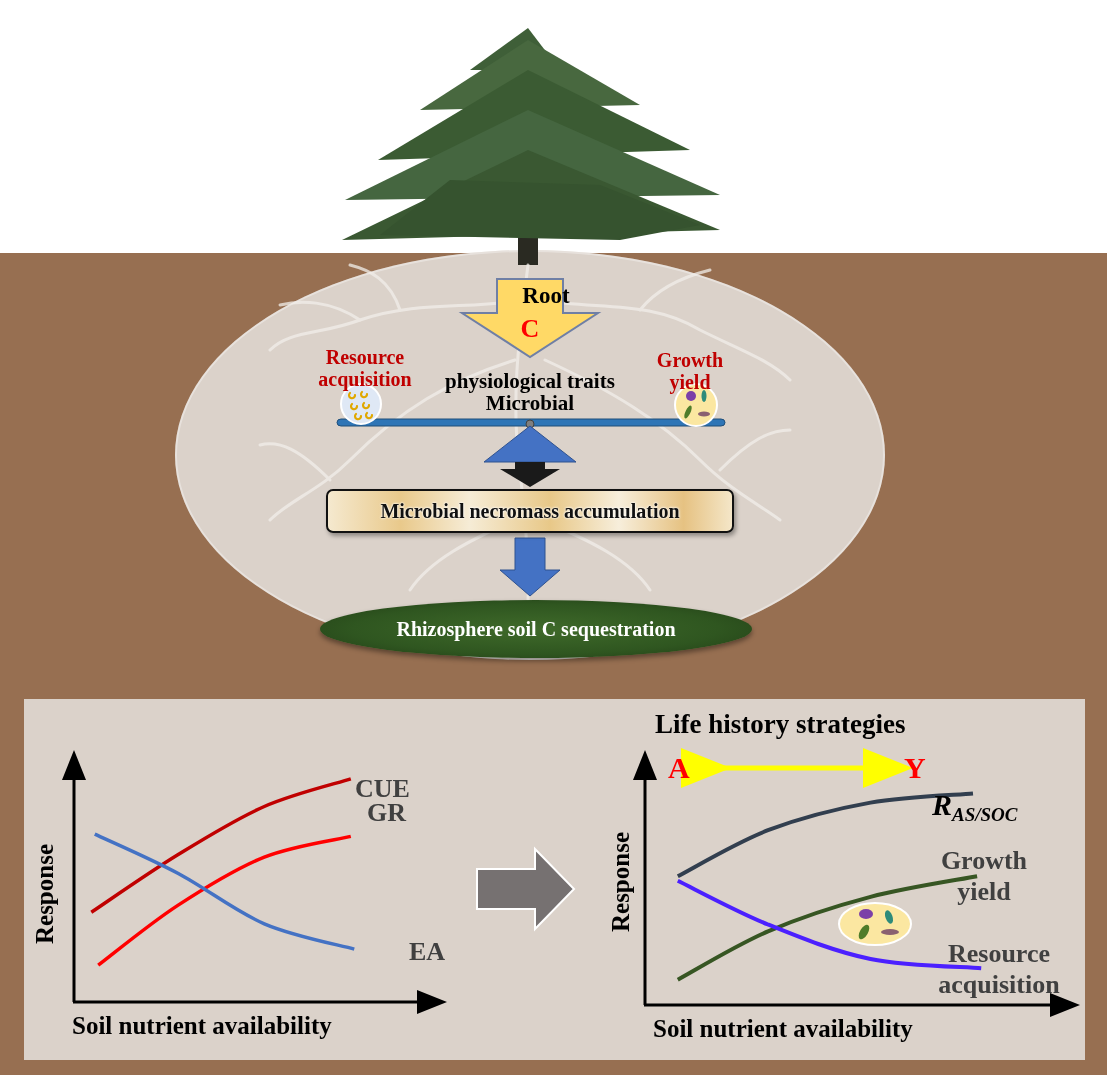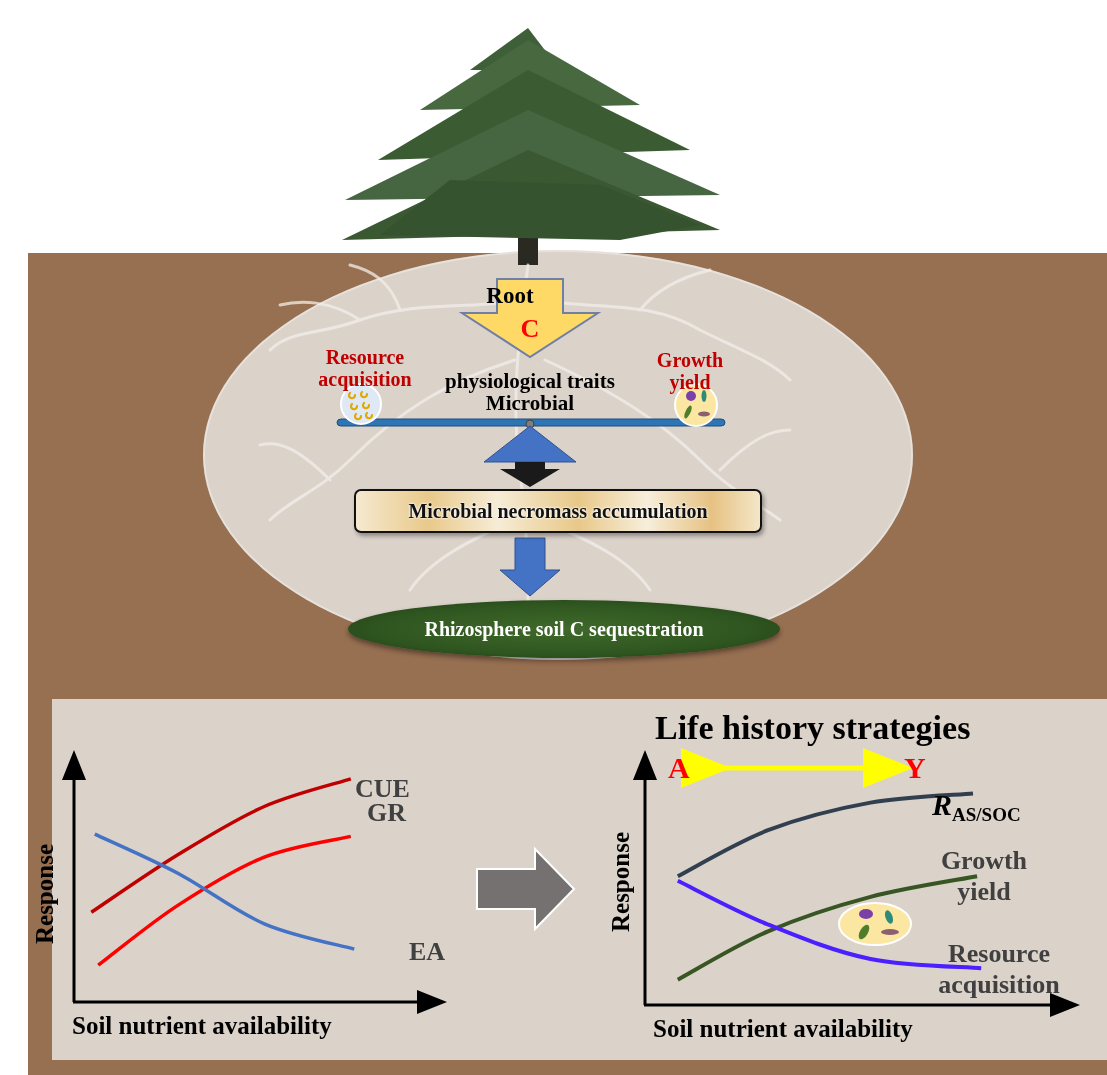--- a/index.html
+++ b/index.html
@@ -1,17 +1,17 @@
 <!DOCTYPE html>
 <html><head>
 <meta charset="utf-8">
 <style>
   html, body { margin: 0; padding: 0; }
   body { width: 1107px; height: 1075px; position: relative; overflow: hidden; background: #ffffff; font-family: "Liberation Serif", serif; }
-  .abs { position: absolute; margin-left: 28px; }
+  .abs { position: absolute; }
   #soil { left: 0; top: 253px; width: 1107px; height: 822px; background: #976f51; }
   #rhizo-ellipse { left: 175px; top: 250px; width: 710px; height: 410px; border-radius: 50%; background: #dbd2ca; box-shadow: 0 0 0 2px rgba(255,255,255,0.35) inset; }
   svg { position: absolute; left: 0; top: 0; overflow: visible; }
   .txt { position: absolute; font-weight: bold; white-space: nowrap; }
   .red-label { color: #c00000; font-size: 20px; line-height: 22px; text-align: center; }
   .black-label { color: #000; font-size: 21px; line-height: 22px; text-align: center; }
   #necromass-box { left: 326px; top: 489px; width: 404px; height: 40px; border: 2px solid #111; border-radius: 7px;
      background: linear-gradient(90deg, #f5e9cf 0%, #e9c98b 18%, #f6ecd6 35%, #e8c888 55%, #f7eedb 72%, #e6c282 88%, #f4e6c8 100%);
      box-shadow: 2px 3px 4px rgba(0,0,0,0.35); display:flex; align-items:center; justify-content:center; }
   #necromass-box span { font-size: 20px; font-weight: bold; color: #111; text-shadow: 0 0 3px #fff, 0 0 2px #fff; }
@@ -81,21 +81,21 @@
 
   <g>
     <circle cx="696" cy="405" r="21" fill="#fbe7a1" stroke="#ffffff" stroke-width="2"></circle>
     <circle cx="691" cy="396" r="5" fill="#7b3fa8"></circle>
     <ellipse cx="704" cy="396" rx="2.5" ry="6" fill="#2e8b7a"></ellipse>
     <ellipse cx="688" cy="412" rx="2.5" ry="7" fill="#4f7d2a" transform="rotate(25 688 412)"></ellipse>
     <ellipse cx="704" cy="414" rx="6" ry="2.5" fill="#8a6070"></ellipse>
   </g>
 </svg>
 
-<div class="txt" style="left:477px; top:283px; width:66px; text-align:center; font-size:23px; color:#000;">Root</div>
+<div class="txt" style="left:513px; top:283px; width:66px; text-align:center; font-size:23px; color:#000;">Root</div>
 <div class="txt" style="left:497px; top:314px; width:66px; text-align:center; font-size:26px; color:#ff0000;">C</div>
 
 <div class="txt red-label" style="left:300px; top:346px; width:130px;">
   <div>Resource</div>
   <div>acquisition</div>
 </div>
 <div class="txt red-label" style="left:640px; top:349px; width:100px;">
   <div>Growth</div>
   <div>yield</div>
 </div>
@@ -152,27 +152,27 @@
     <ellipse cx="890" cy="932" rx="9" ry="3" fill="#8a6070"></ellipse>
   </g>
 </svg>
 
 <div class="txt axis-label" style="left:-10px; top:880px; width:110px; text-align:center; transform:rotate(-90deg);">Response</div>
 <div class="txt axis-label" style="left:72px; top:1012px;">Soil nutrient availability</div>
 <div class="txt curve-label" style="left:355px; top:774px;">CUE</div>
 <div class="txt curve-label" style="left:367px; top:798px;">GR</div>
 <div class="txt curve-label" style="left:369px; top:937px;margin-left:40px;">EA</div>
 
-<div class="txt" style="left:655px; top:709px; font-size:34px; color:#000;">Life history strategies</div>
+<div class="txt" style="left:655px; top:709px; font-size:27px; color:#000;">Life history strategies</div>
 <div class="txt" style="left:668px; top:751px; font-size:30px; color:#ff0000;">A</div>
 <div class="txt" style="left:904px; top:751px; font-size:30px; color:#ff0000;">Y</div>
 <div class="txt axis-label" style="left:566px; top:868px; width:110px; text-align:center; transform:rotate(-90deg);">Response</div>
 <div class="txt axis-label" style="left:653px; top:1015px;">Soil nutrient availability</div>
 <div class="txt" style="left:932px; top:788px; color:#000;">
-  <span style="font-size:30px; font-style:italic;">R</span><span style="font-size:19px; position:relative; top:6px;">AS/SOC</span>
+  <span style="font-size:30px; font-style:italic;">R</span><span style="font-size:19px; position:relative; top:6px;font-style:italic;">AS/SOC</span>
 </div>
 <div class="txt curve-label" style="left:940px; top:845px; width:88px; text-align:center; line-height:31px;">
   <div>Growth</div>
   <div>yield</div>
 </div>
 <div class="txt curve-label" style="left:918px; top:938px; width:162px; text-align:center; line-height:31px;">
   <div>Resource</div>
   <div>acquisition</div>
 </div>
 

